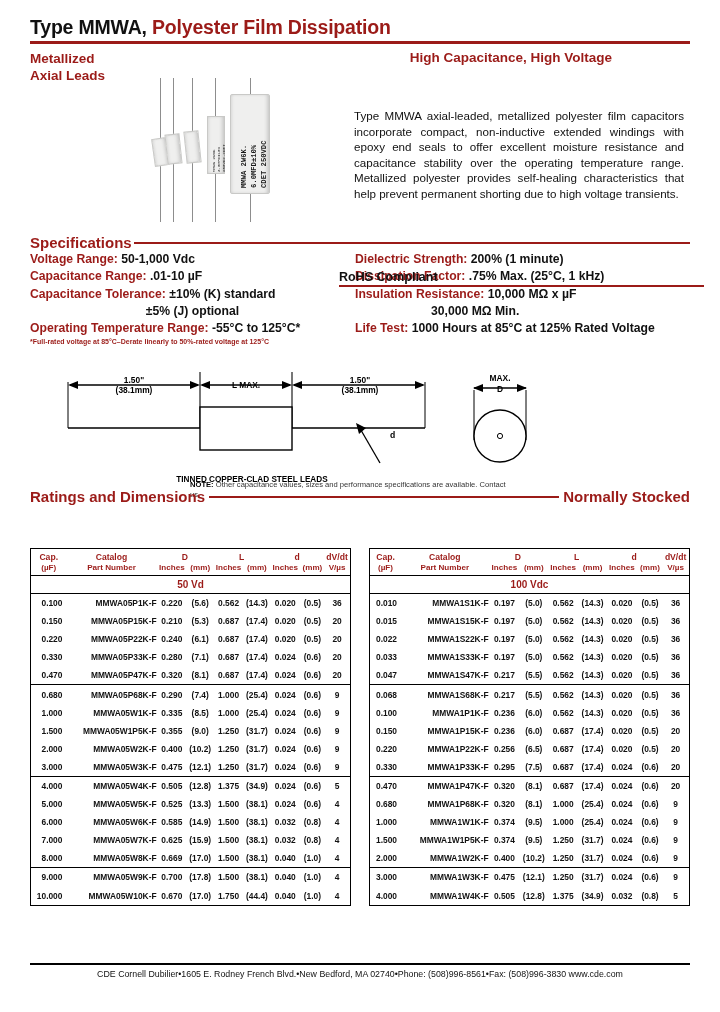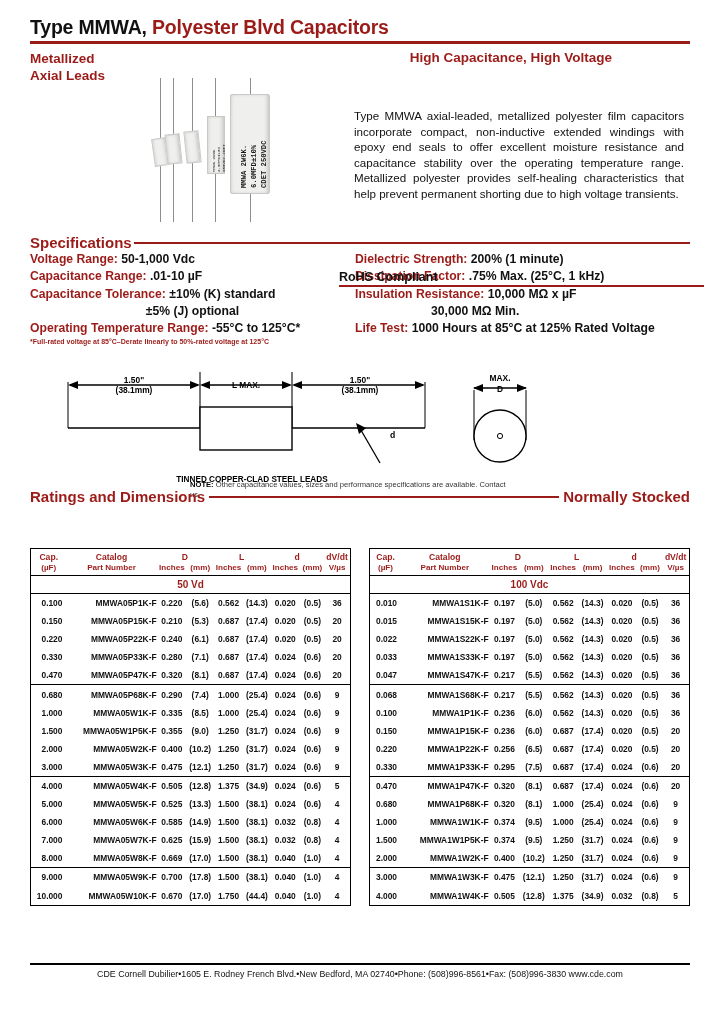--- a/index.html
+++ b/index.html
@@ -86,21 +86,21 @@
   .footer .txt { text-align:center; font-size:8.8px; margin-top:4px; color:#111; }
 </style>
 </head>
 <body>
 
 <div class="page">
 
   <div class="title-row">
     <div class="title">
       <span class="blk">Type MMWA,</span>
-      <span class="red">Polyester Blvd Capacitors</span>
+      <span class="red">Polyester Film Dissipation</span>
     </div>
     <div class="title-rule"></div>
   </div>
 
   <div class="subhead-row">
     <div class="sub-left">
       <div>Metallized</div>
       <div>Axial Leads</div>
     </div>
     <div class="sub-right">High Capacitance, High Voltage</div>

